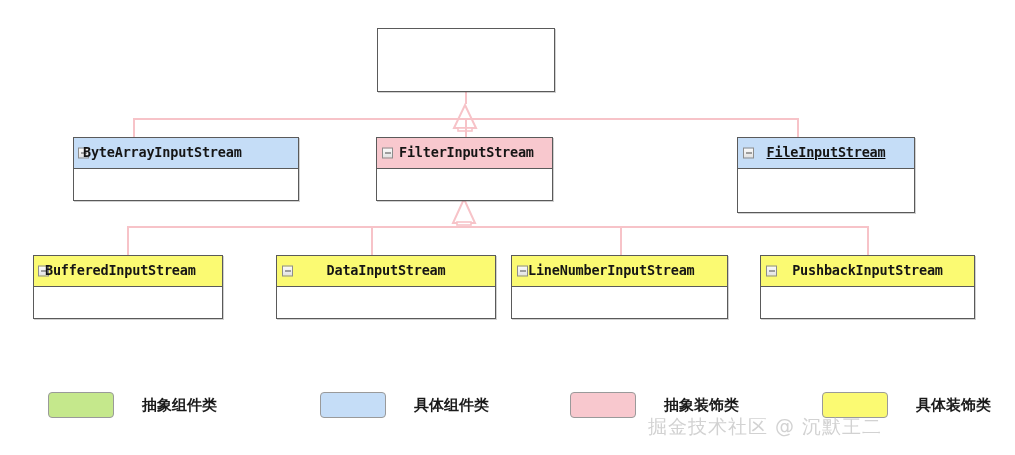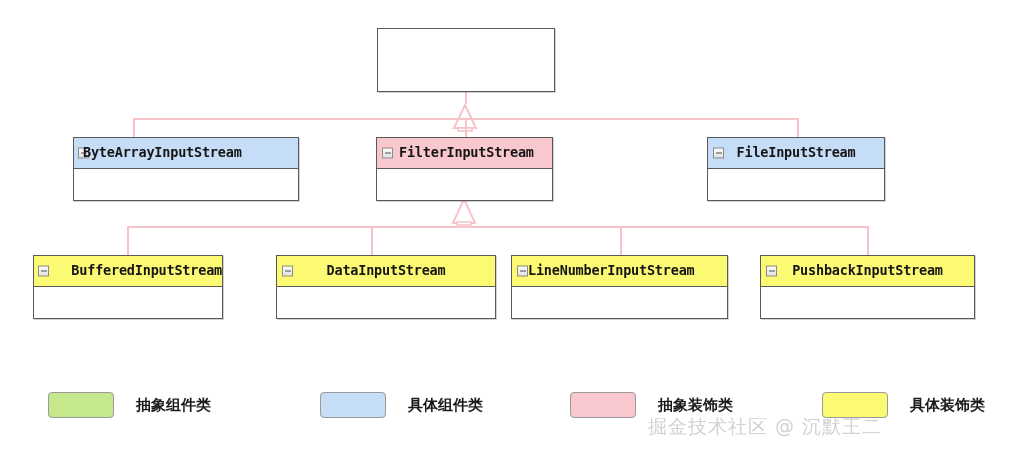--- a/index.html
+++ b/index.html
@@ -92,21 +92,21 @@
     align-items: center;
   }
   .legend-swatch {
     width: 66px;
     height: 26px;
     box-sizing: border-box;
     border: 1.5px solid #9a9a9a;
     border-radius: 4px;
   }
   .legend-label {
-    margin-left: 22px;
+    margin-left: 28px;
     font-family: "DejaVu Serif", serif;
     font-size: 15px;
     font-weight: bold;
     color: #1a1a1a;
     white-space: nowrap;
   }
 
   
   #watermark {
     position: absolute;
@@ -167,30 +167,30 @@
   </div>
 
   <div class="uml-box" style="left:376px; top:137px; width:177px; height:64px;">
     <div class="uml-title" style="background:#f8c8ce; justify-content:flex-start; padding-left:22px;">
       <span class="minus-icon"></span>
       <span class="uml-title-text">FilterInputStream</span>
     </div>
     <div class="uml-body"></div>
   </div>
 
-  <div class="uml-box" style="left:707px; top:137px; width:178px; height:64px;">
+  <div class="uml-box" style="left:737px; top:137px; width:178px; height:76px;text-decoration:underline;">
     <div class="uml-title" style="background:#c5ddf7;">
       <span class="minus-icon"></span>
       <span class="uml-title-text">FileInputStream</span>
     </div>
     <div class="uml-body"></div>
   </div>
 
   <div class="uml-box" style="left:33px; top:255px; width:190px; height:64px;">
-    <div class="uml-title" style="background:#fbfa72; justify-content:flex-end; padding-left:4px;">
+    <div class="uml-title" style="background:#fbfa72; justify-content:flex-start; padding-left:4px;">
       <span class="minus-icon" style="left:4px;"></span>
       <span class="uml-title-text" style="margin-left:7px; position:relative; z-index:2;">BufferedInputStream</span>
     </div>
     <div class="uml-body"></div>
   </div>
 
   <div class="uml-box" style="left:276px; top:255px; width:220px; height:64px;">
     <div class="uml-title" style="background:#fbfa72;">
       <span class="minus-icon"></span>
       <span class="uml-title-text">DataInputStream</span>

